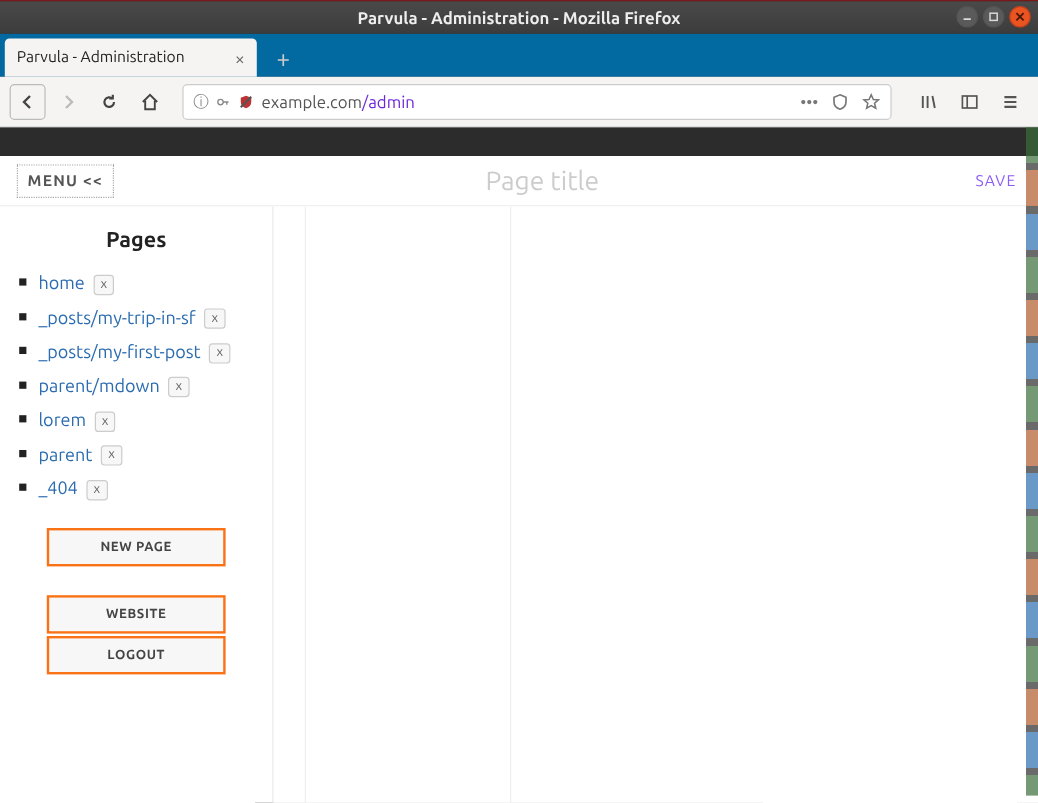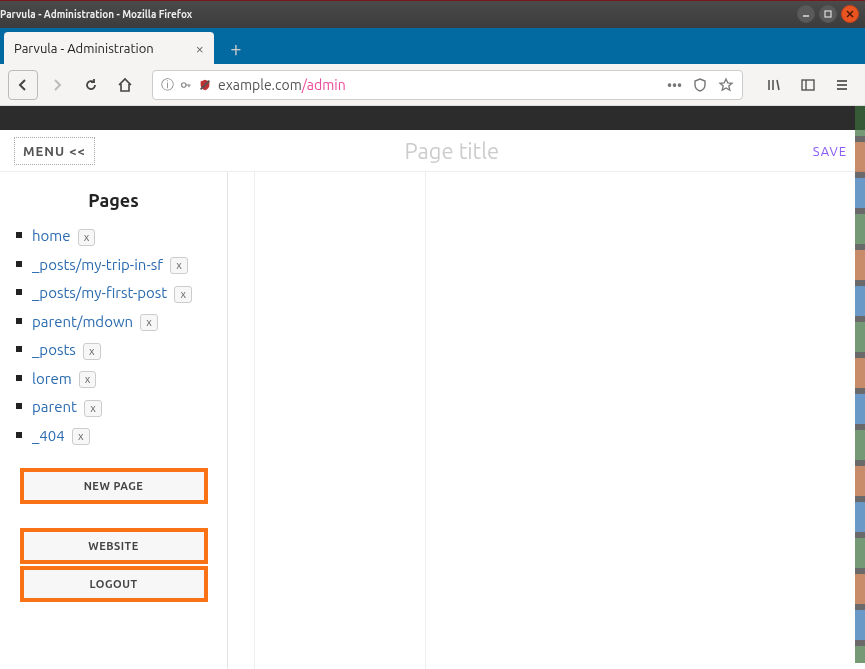--- a/index.html
+++ b/index.html
@@ -14,24 +14,24 @@
     position: relative;
   }
 
   
   .os-titlebar {
     height: 28px;
     background: linear-gradient(#4a4a4a, #3c3c3c);
     border-top: 1px solid #7a1818;
     display: flex;
     align-items: center;
-    justify-content: flex-start;
+    justify-content: center;
     position: relative;
     color: #eee;
-    font-size: 10px;
+    font-size: 14px;
     font-weight: bold;
   }
   .os-titlebar .win-controls {
     position: absolute;
     right: 6px;
     top: 4px;
     display: flex;
     gap: 4px;
   }
   .win-btn {
@@ -130,21 +130,21 @@
   .urlbar .lock {
     color: #888;
     font-size: 13px;
   }
   .urlbar .noflash {
     color: #b00;
     font-weight: bold;
     font-size: 13px;
     text-decoration: line-through;
   }
-  .urlbar .urltext .path { color: #ec4899; }
+  .urlbar .urltext .path { color: #6d28d9; }
   .urlbar .right-icons {
     margin-left: auto;
     display: flex;
     gap: 10px;
     color: #777;
   }
   .tb-right {
     display: flex;
     gap: 4px;
     margin-left: 4px;
@@ -241,23 +241,23 @@
     font-size: 11px;
     padding: 0 5px;
     height: 17px;
     line-height: 15px;
     border-radius: 3px;
     margin-left: 4px;
     vertical-align: middle;
   }
   .side-btn {
     display: block;
-    width: 188px;
+    width: 149px;
     margin: 0 auto 8px;
-    border: 4px solid #f97316;
+    border: 2px solid #f97316;
     background: #f7f7f7;
     color: #444;
     font-size: 11px;
     font-weight: bold;
     letter-spacing: 0.5px;
     text-align: center;
     padding: 8px 0;
   }
   .side-btn-group { margin-top: 24px; }
   .side-btn-group .side-btn { margin-bottom: 2px; }
@@ -425,21 +425,20 @@
   </div>
 
   <div class="app-body">
     <aside class="sidebar">
       <h2>Pages</h2>
       <ul id="pages-list">
           <li><a href="#">home</a> <span class="del-x">x</span></li>
           <li><a href="#">_posts/my-trip-in-sf</a> <span class="del-x">x</span></li>
           <li><a href="#">_posts/my-first-post</a> <span class="del-x">x</span></li>
           <li><a href="#">parent/mdown</a> <span class="del-x">x</span></li>
-          <li><a href="#">_posts</a> <span class="del-x">x</span></li>
           <li><a href="#">lorem</a> <span class="del-x">x</span></li>
           <li><a href="#">parent</a> <span class="del-x">x</span></li>
           <li><a href="#">_404</a> <span class="del-x">x</span></li>
         </ul>
 
       <div class="side-btn">NEW PAGE</div>
 
       <div class="side-btn-group">
         <div class="side-btn">WEBSITE</div>
         <div class="side-btn">LOGOUT</div>

